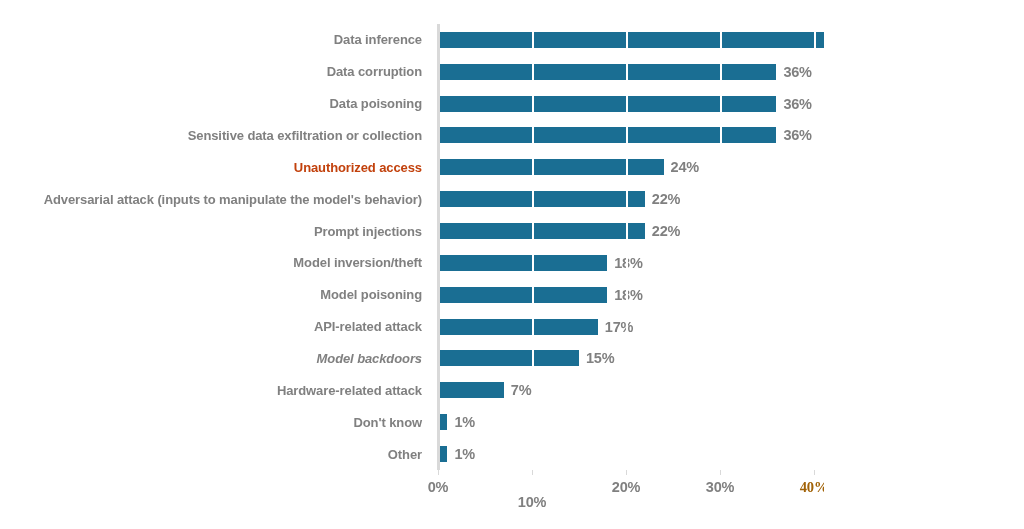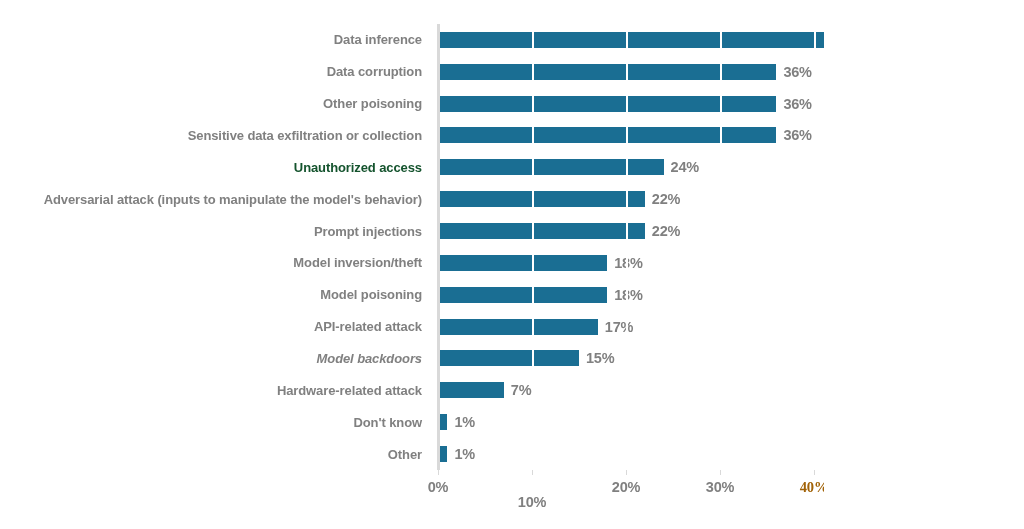--- a/index.html
+++ b/index.html
@@ -136,23 +136,23 @@
   }
 </style>
 </head>
 <body>
 
 <div id="chart-root">
 
   <div class="cat-labels" id="cat-labels">
       <div class="cat-label" style="top: 0px; color: rgb(128, 128, 128);">Data inference</div>
       <div class="cat-label" style="top: 31.8571px; color: rgb(128, 128, 128);">Data corruption</div>
-      <div class="cat-label" style="top: 63.7143px; color: rgb(128, 128, 128);">Other poisoning</div>
+      <div class="cat-label" style="top: 63.7143px; color: rgb(128, 128, 128);">Data poisoning</div>
       <div class="cat-label" style="top: 95.5714px; color: rgb(128, 128, 128);">Sensitive data exfiltration or collection</div>
-      <div class="cat-label" style="top: 127.429px; color: #14532d;">Unauthorized access</div>
+      <div class="cat-label" style="top: 127.429px; color: #c2410c;">Unauthorized access</div>
       <div class="cat-label" style="top: 159.286px; color: rgb(128, 128, 128);">Adversarial attack (inputs to manipulate the model's behavior)</div>
       <div class="cat-label" style="top: 191.143px; color: rgb(128, 128, 128);">Prompt injections</div>
       <div class="cat-label" style="top: 223px; color: rgb(128, 128, 128);">Model inversion/theft</div>
       <div class="cat-label" style="top: 254.857px; color: rgb(128, 128, 128);">Model poisoning</div>
       <div class="cat-label" style="top: 286.714px; color: rgb(128, 128, 128);">API-related attack</div>
       <div class="cat-label" style="top: 318.571px; color: rgb(128, 128, 128); font-style: italic;">Model backdoors</div>
       <div class="cat-label" style="top: 350.429px; color: rgb(128, 128, 128);">Hardware-related attack</div>
       <div class="cat-label" style="top: 382.286px; color: rgb(128, 128, 128);">Don't know</div>
       <div class="cat-label" style="top: 414.143px; color: rgb(128, 128, 128);">Other</div>
     </div>

